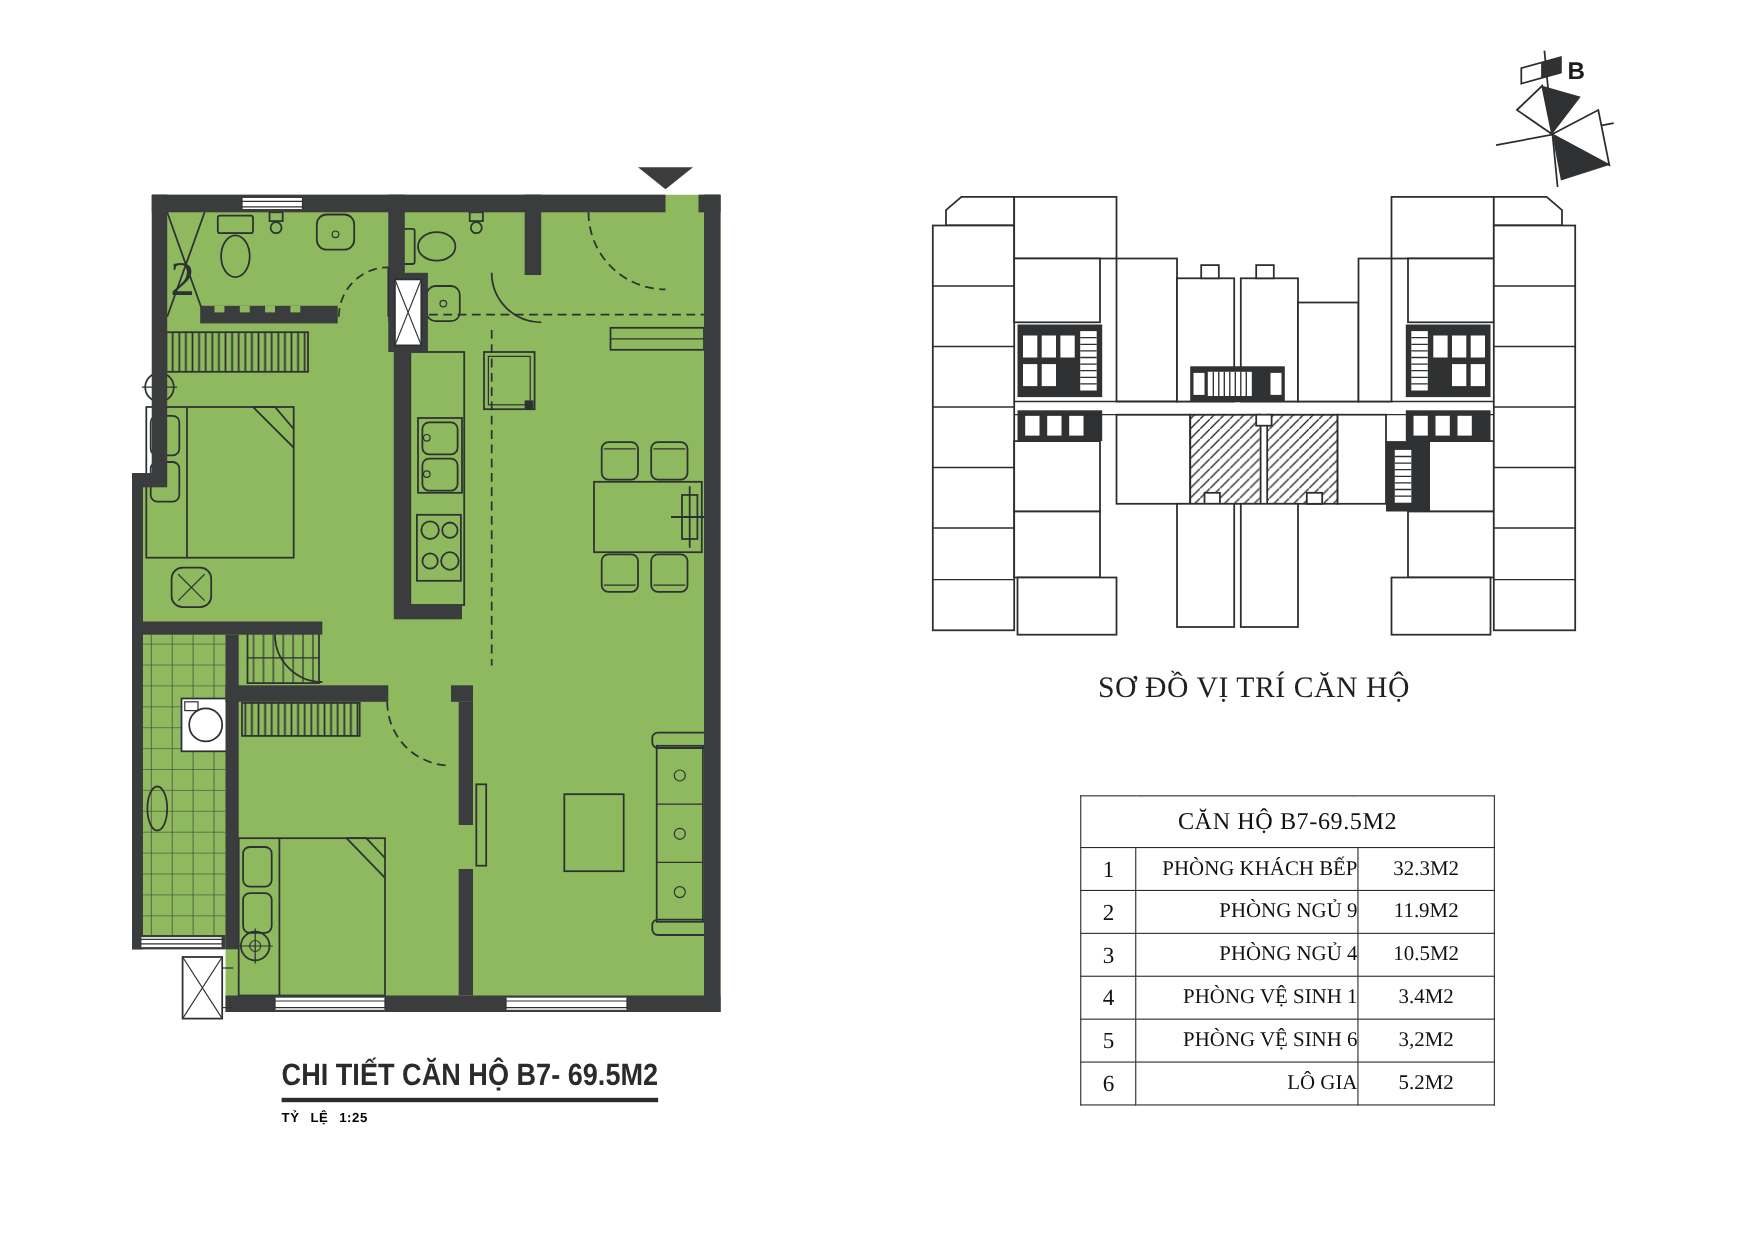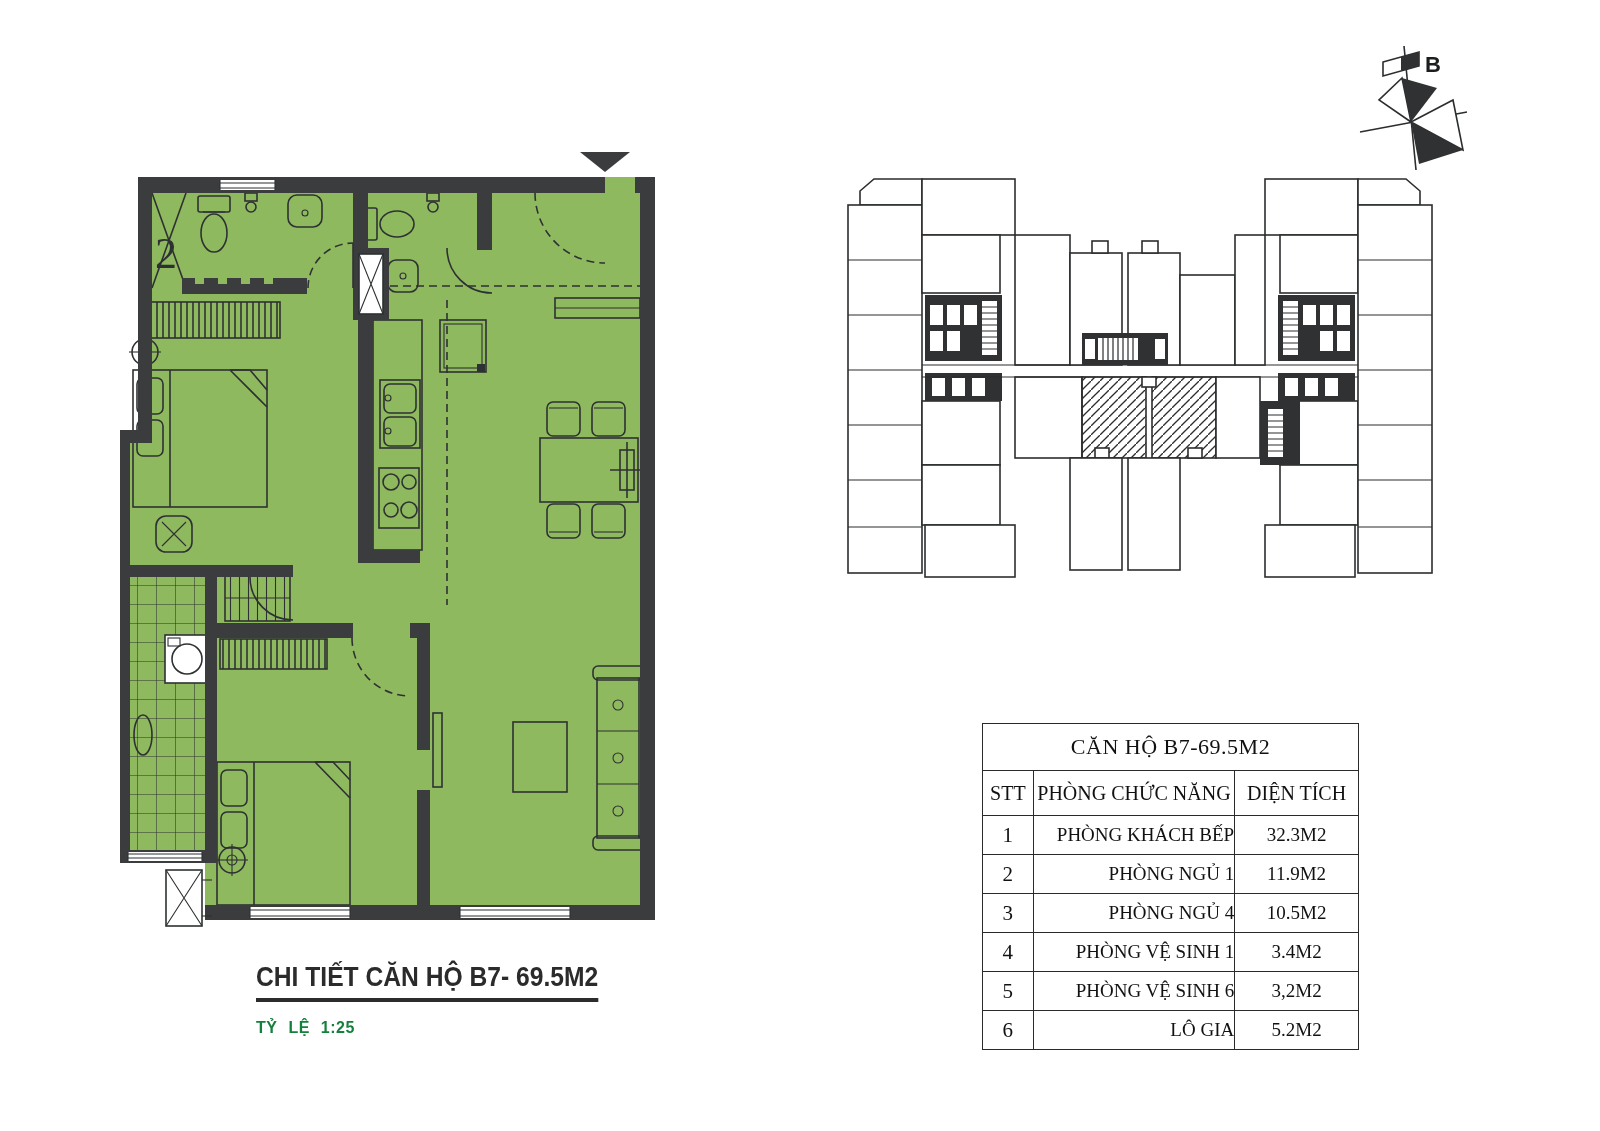--- a/index.html
+++ b/index.html
@@ -16,21 +16,21 @@
   .ov  {fill:#fff;stroke:#2b2d2f;stroke-width:1.6;}
   .ovn {fill:none;stroke:#2b2d2f;stroke-width:1.2;}
   .ovd {fill:#2f3133;stroke:none;}
   .ovw {fill:#fff;stroke:none;}
 
   
   #detail-title-wrap{left:256px;top:961px;}
   #detail-title-inner{display:inline-block;transform:scaleX(.88);transform-origin:left top;
      border-bottom:4px solid #2c2c2c;padding-bottom:5px;}
   #detail-title{font-size:28px;font-weight:bold;color:#2b2b2b;letter-spacing:0px;white-space:nowrap;}
-  #detail-scale{font-size:16px;font-weight:bold;color:#15803d;margin-top:17px;letter-spacing:.5px;word-spacing:6px;}
+  #detail-scale{font-size:12px;font-weight:bold;color:#000000;margin-top:7px;letter-spacing:.5px;word-spacing:6px;}
 
   
   #overview-title{left:830px;top:610px;width:620px;text-align:center;
      font-family:"Liberation Serif", serif;font-size:27px;color:#1f2022;letter-spacing:.5px;white-space:nowrap;}
 
   
   #area-table{left:982px;top:723px;width:377px;border-collapse:collapse;
      font-family:"Liberation Serif", serif;color:#111;}
   #area-table td,#area-table th{border:1.5px solid #2a2a2a;text-align:center;vertical-align:middle;
      padding:0;}
@@ -393,41 +393,37 @@
       <path class="ovn" d="M438,250 h15 M438,256 h15 M438,262 h15 M438,268 h15 M438,274 h15 M438,280 h15 M438,286 h15"></path>
     </g>
 
     <g>
       <path class="ov" d="M528,14 L576,14 L590,26 L590,40 L528,40 Z"></path>
       <rect class="ov" x="528" y="40" width="74" height="368"></rect>
       <path class="ovn" d="M528,95 H602 M528,150 H602 M528,205 H602 M528,260 H602 M528,315 H602 M528,362 H602"></path>
     </g>
   </svg>
 
+  <div class="abs" id="overview-title">SƠ ĐỒ VỊ TRÍ CĂN HỘ</div>
 
   <table class="abs" id="area-table">
     <thead>
       <tr>
         <th class="t-title" colspan="3">CĂN HỘ B7-69.5M2</th>
       </tr>
-      <tr>
-          <th>STT</th>
-          <th>PHÒNG CHỨC NĂNG</th>
-          <th>DIỆN TÍCH</th>
-        </tr>
     </thead>
     <tbody>
         <tr>
           <td>1</td>
           <td>PHÒNG KHÁCH BẾP</td>
           <td>32.3M2</td>
         </tr>
         <tr>
           <td>2</td>
-          <td>PHÒNG NGỦ 1</td>
+          <td>PHÒNG NGỦ 9</td>
           <td>11.9M2</td>
         </tr>
         <tr>
           <td>3</td>
           <td>PHÒNG NGỦ 4</td>
           <td>10.5M2</td>
         </tr>
         <tr>
           <td>4</td>
           <td>PHÒNG VỆ SINH 1</td>

